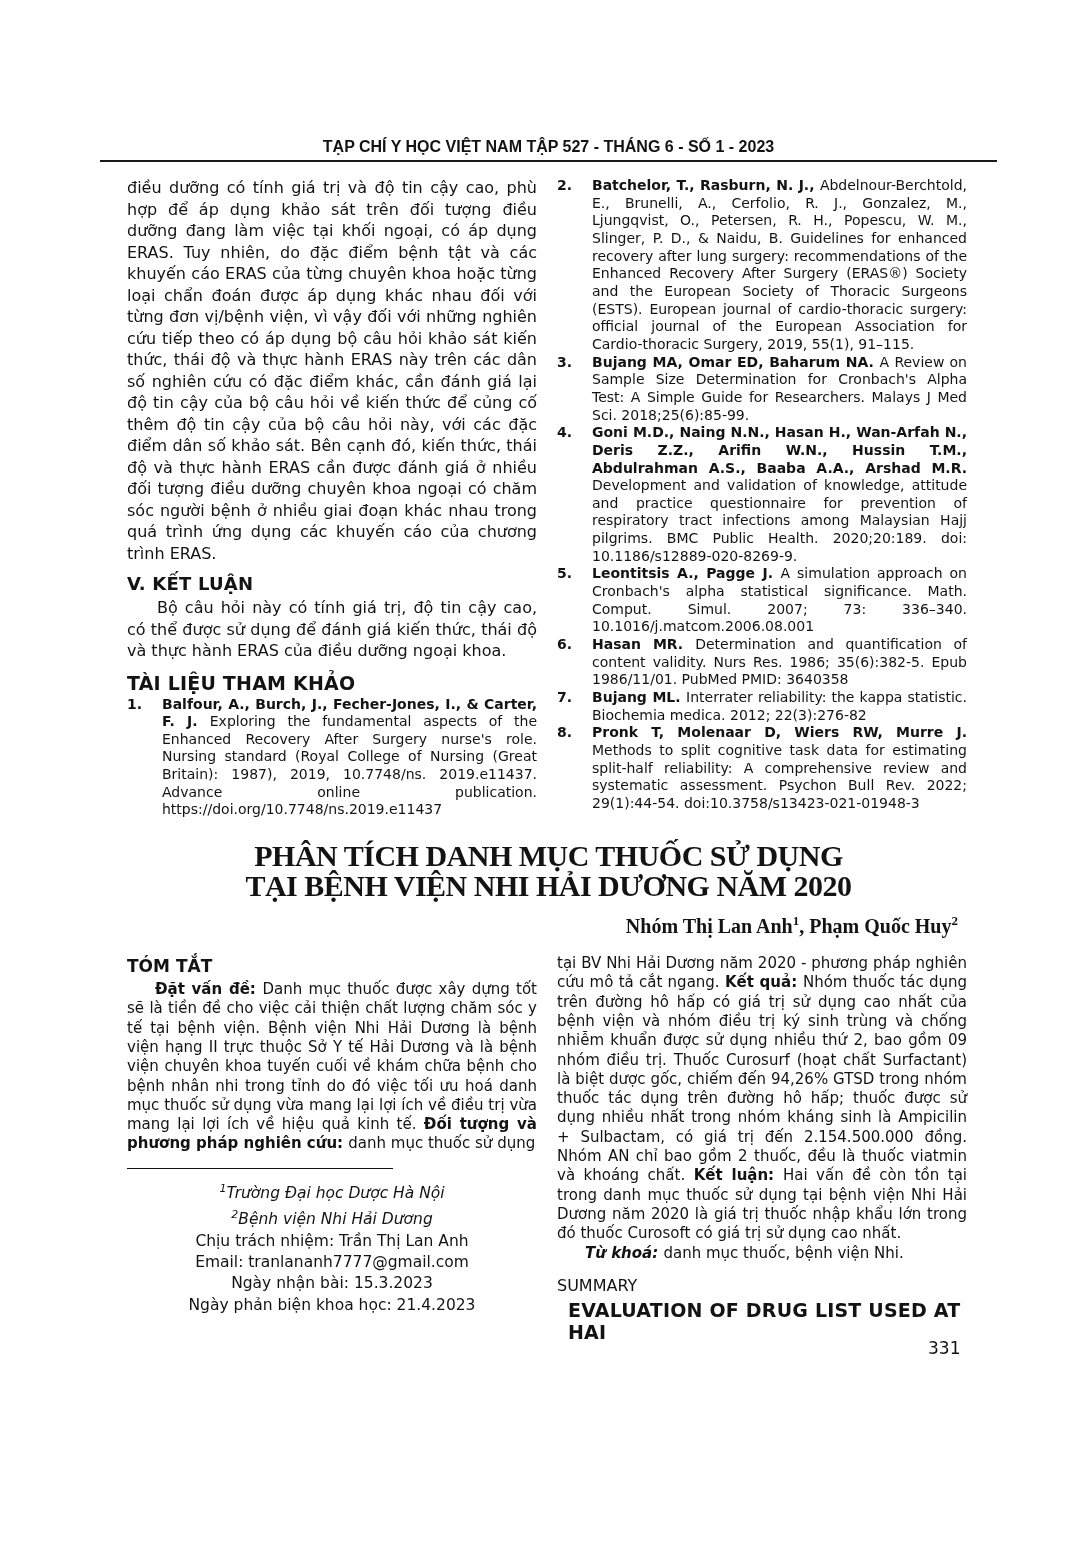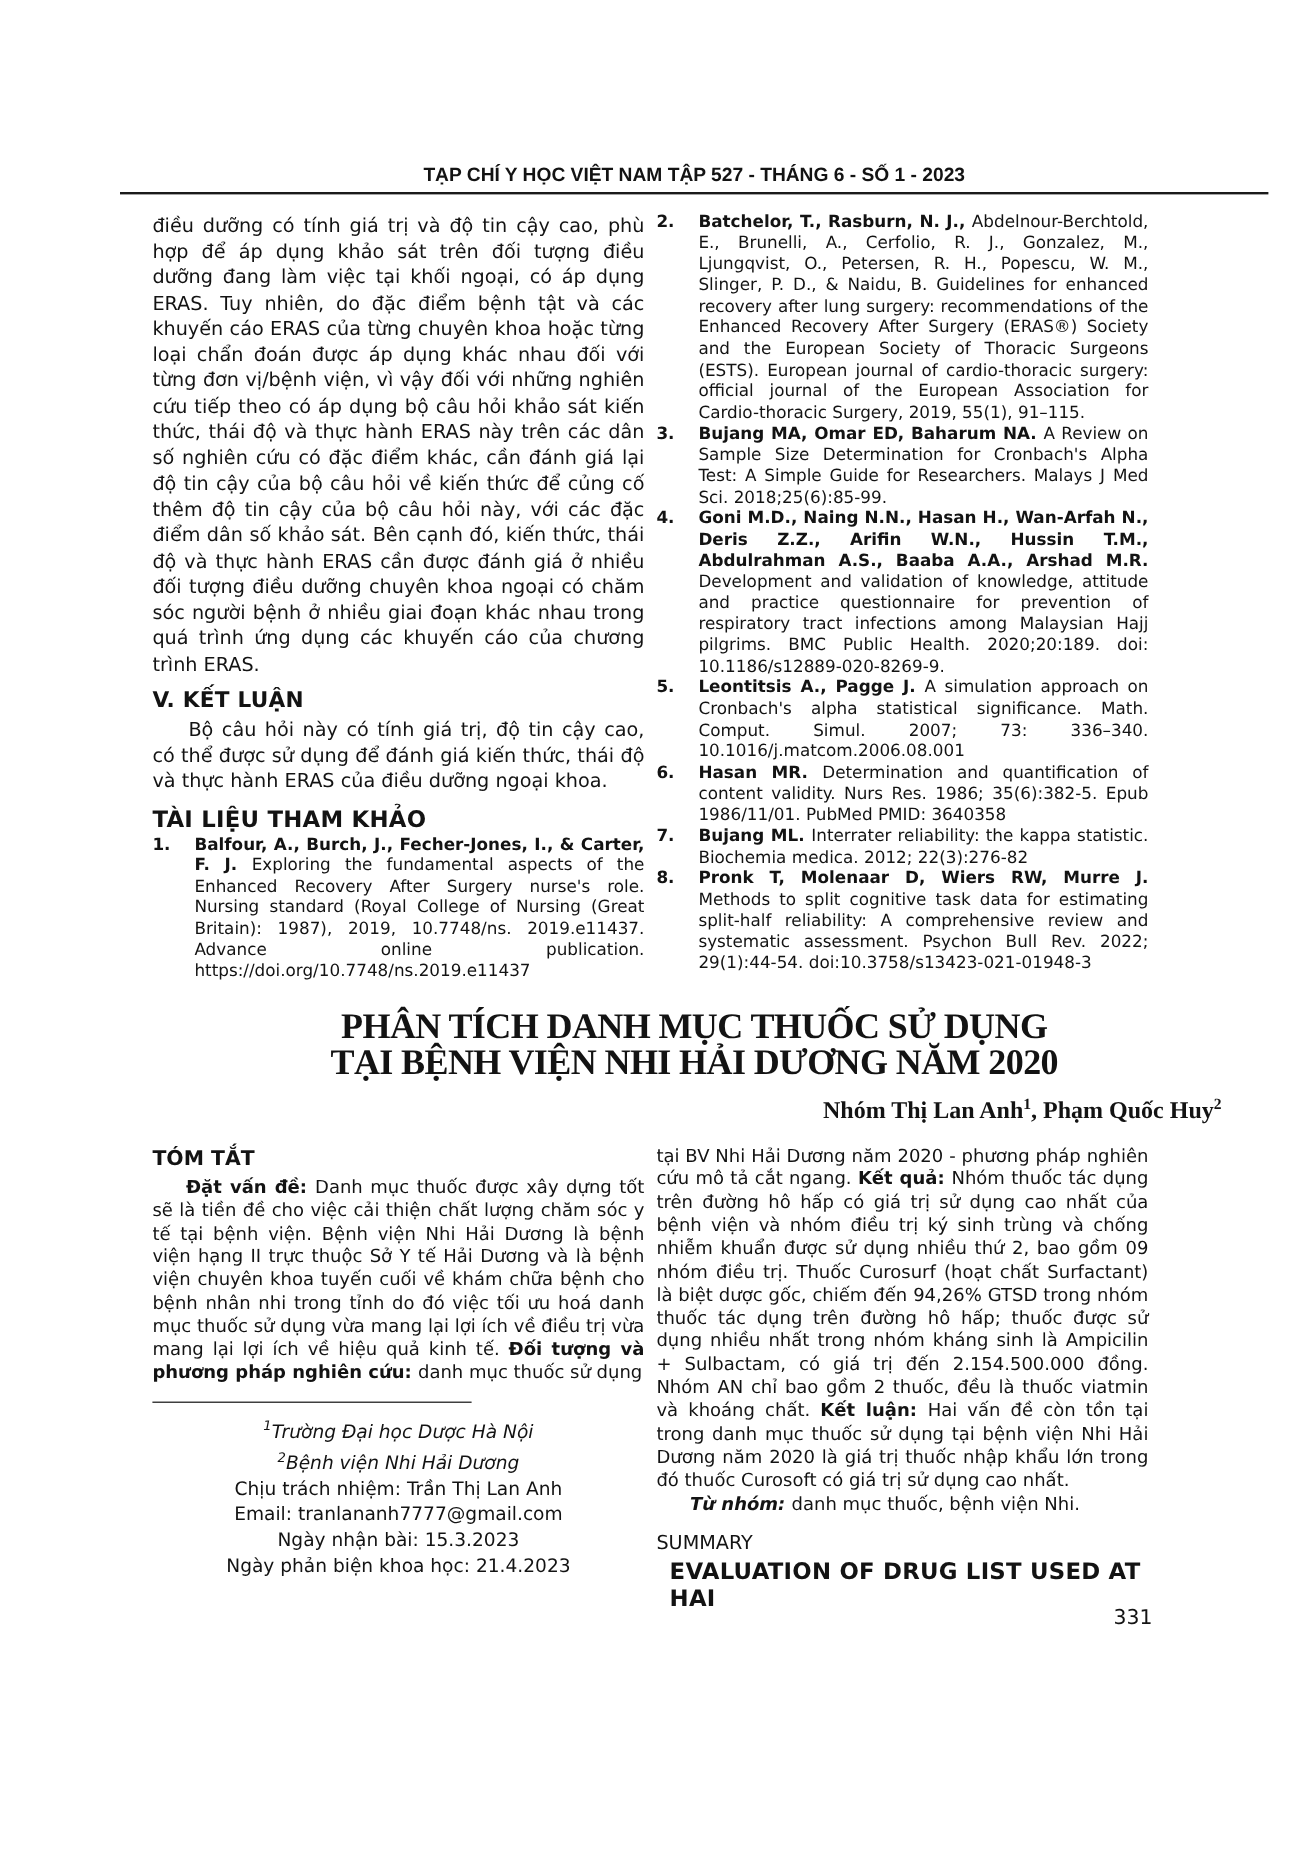--- a/index.html
+++ b/index.html
@@ -2,40 +2,40 @@
 <html><head>
 <meta charset="utf-8">
 <style>
   html,body{margin:0;padding:0;background:#e8e8e8;}
   .page{
     position:relative;
     width:1090px;height:1541px;
     margin:0 auto;
     background:#ffffff;
     box-sizing:border-box;
-    padding:137px 60px 0 127px;
+    padding:137px 120px 0 127px;
     font-family:"DejaVu Sans",sans-serif;
     color:#131313;
   }
   
   .header-title{
     text-align:center;
     font-family:"Liberation Sans",sans-serif;
     font-weight:bold;
     font-size:16px;
     line-height:20px;
     white-space:nowrap;
   }
   .header-rule{
     border-bottom:2.5px solid #1a1a1a;
     margin:3px -27px 0 -27px;
     height:0;
   }
   
-  .cols{display:flex;gap:10px;}
+  .cols{display:flex;gap:20px;}
   .section1{margin-top:15px;}
   .section2{margin-top:16px;}
   .col{width:410px;box-sizing:border-box;}
   
   .body-text{
     margin:0;
     font-size:16px;
     line-height:21.5px;
     text-align:justify;
   }
@@ -202,21 +202,21 @@
         <div class="fn-line italic"><sup>2</sup><span>Bệnh viện Nhi Hải Dương</span></div>
         <div class="fn-line">Chịu trách nhiệm: Trần Thị Lan Anh</div>
         <div class="fn-line">Email: tranlananh7777@gmail.com</div>
         <div class="fn-line">Ngày nhận bài: 15.3.2023</div>
         <div class="fn-line">Ngày phản biện khoa học: 21.4.2023</div>
       </div>
     </div>
 
     <div class="col">
       <p class="abs"><span>tại BV Nhi Hải Dương năm 2020 - phương pháp nghiên cứu mô tả cắt ngang. </span><b>Kết quả: </b><span>Nhóm thuốc tác dụng trên đường hô hấp có giá trị sử dụng cao nhất của bệnh viện và nhóm điều trị ký sinh trùng và chống nhiễm khuẩn được sử dụng nhiều thứ 2, bao gồm 09 nhóm điều trị. Thuốc Curosurf (hoạt chất Surfactant) là biệt dược gốc, chiếm đến 94,26% GTSD trong nhóm thuốc tác dụng trên đường hô hấp; thuốc được sử dụng nhiều nhất trong nhóm kháng sinh là Ampicilin + Sulbactam, có giá trị đến 2.154.500.000 đồng. Nhóm AN chỉ bao gồm 2 thuốc, đều là thuốc viatmin và khoáng chất. </span><b>Kết luận: </b><span>Hai vấn đề còn tồn tại trong danh mục thuốc sử dụng tại bệnh viện Nhi Hải Dương năm 2020 là giá trị thuốc nhập khẩu lớn trong đó thuốc Curosoft có giá trị sử dụng cao nhất.</span></p>
-      <p class="abs indent"><b class="bi">Từ nhóm: </b><span>danh mục thuốc, bệnh viện Nhi.</span></p>
+      <p class="abs indent"><b class="bi">Từ khoá: </b><span>danh mục thuốc, bệnh viện Nhi.</span></p>
       <h3 class="sum-head">SUMMARY</h3>
       <div class="sum-title">EVALUATION OF DRUG LIST USED AT HAI</div>
     </div>
   </div>
 
   <div class="page-number">331</div>
 
 </div>
 
 </body></html>

